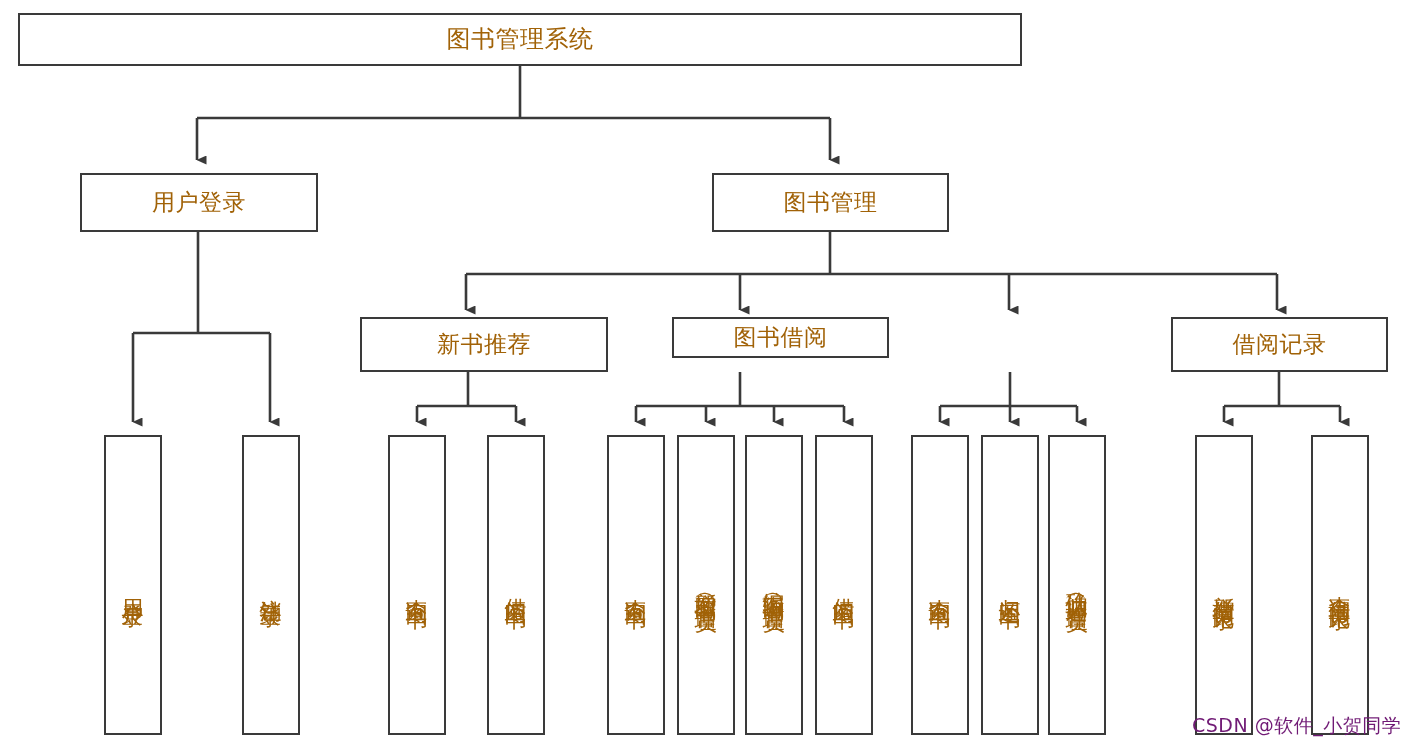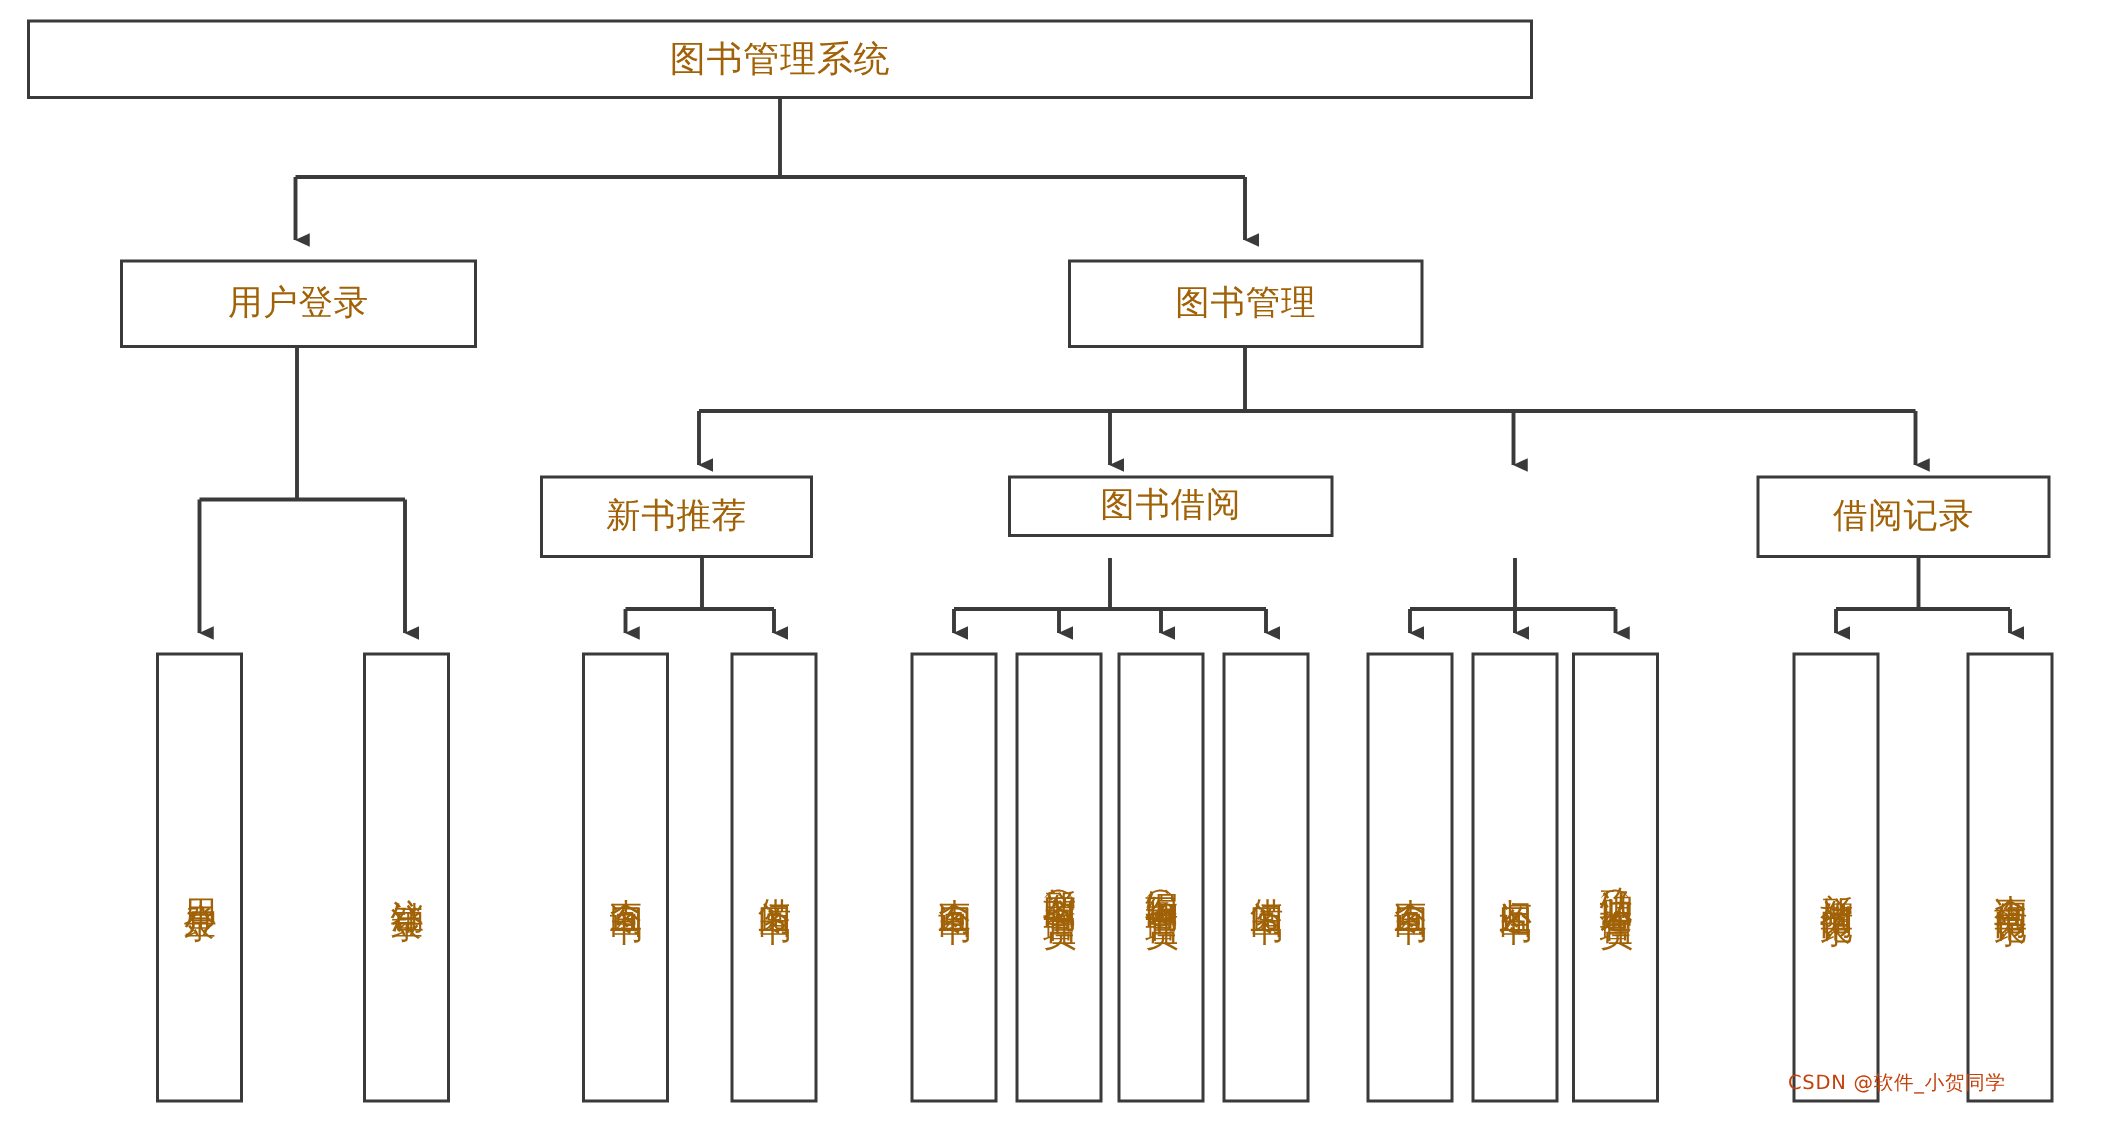--- a/index.html
+++ b/index.html
@@ -60,22 +60,22 @@
     writing-mode: vertical-rl;
     text-orientation: upright;
     font-size: 22px;
     line-height: 1.05;
     letter-spacing: 3px;
     white-space: nowrap;
     max-height: 280px;
   }
   .watermark {
     position: absolute;
-    color: #c2410c;
-    font-size: 13px;
+    color: #701a75;
+    font-size: 19px;
     letter-spacing: 0.5px;
     white-space: nowrap;
     user-select: none;
   }
 </style>
 </head>
 <body>
 
 <div id="diagram-root">
 
@@ -133,27 +133,27 @@
     <span class="label">图书管理系统</span>
   </div>
 
   <div class="node horiz" style="left:80px; top:173px; width:238px; height:59px;">
     <span class="label">用户登录</span>
   </div>
   <div class="node horiz" style="left:712px; top:173px; width:237px; height:59px;">
     <span class="label">图书管理</span>
   </div>
 
-  <div class="node horiz" style="left:360px; top:317px; width:182px; height:55px;">
+  <div class="node horiz" style="left:360px; top:317px; width:248px; height:55px;">
     <span class="label">新书推荐</span>
   </div>
   <div class="node horiz" style="left:632px; top:317px; width:217px; height:41px;margin-left:40px;">
     <span class="label">图书借阅</span>
   </div>
-  <div class="node horiz" style="left:1171px; top:317px; width:196px; height:55px;">
+  <div class="node horiz" style="left:1171px; top:317px; width:217px; height:55px;">
     <span class="label">借阅记录</span>
   </div>
 
   <div class="node vert" style="left:104px; top:435px; width:58px; height:300px;">
     <span class="label">用户登录</span>
   </div>
   <div class="node vert" style="left:242px; top:435px; width:58px; height:300px;">
     <span class="label">注销登录</span>
   </div>
 

